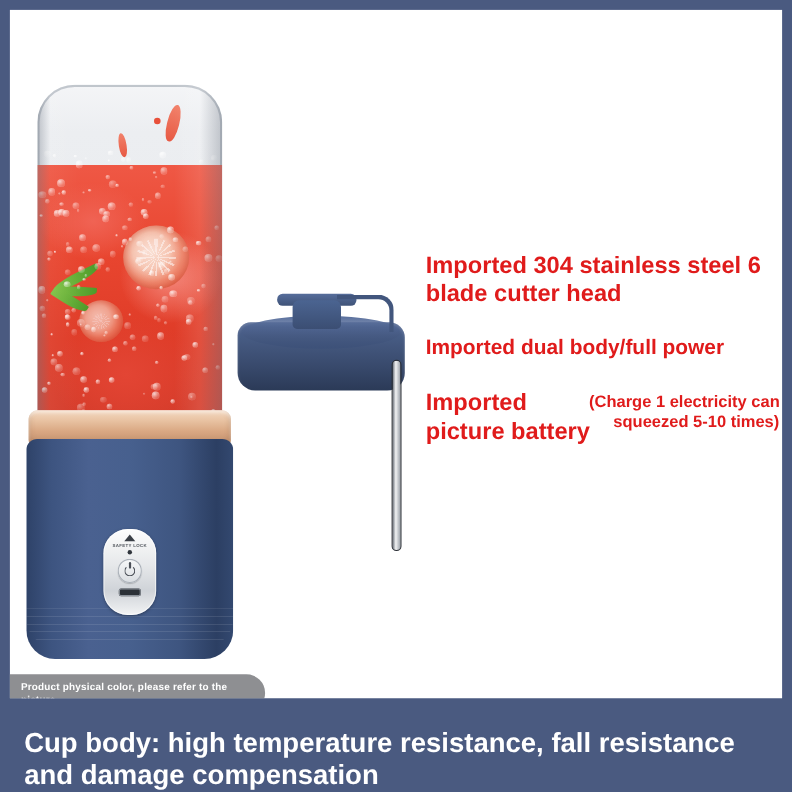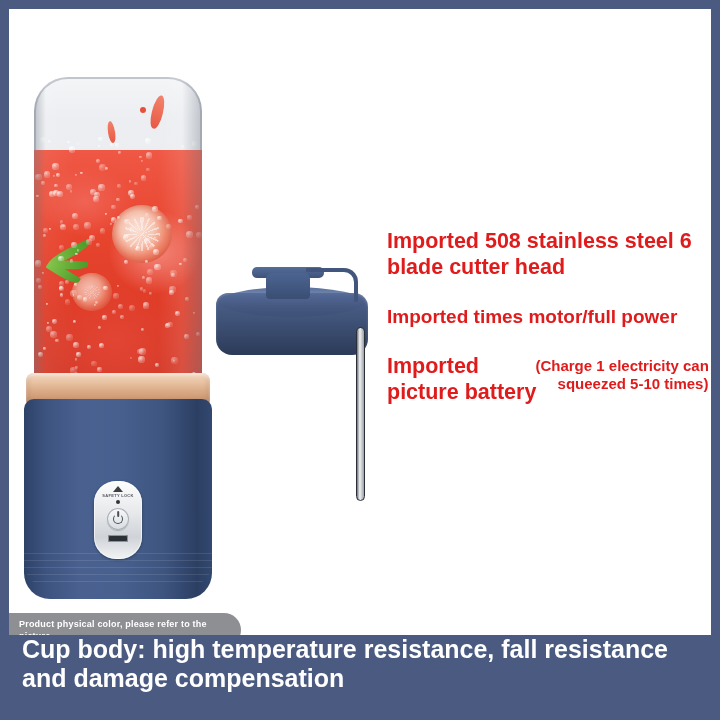--- a/index.html
+++ b/index.html
@@ -255,21 +255,21 @@
   #disclaimer-text{
     color:#ffffff; font-size:9px; font-weight:700;
     line-height:1.35; letter-spacing:.2px;
     font-family:"Liberation Sans", sans-serif;
   }
 
   
   #bottom-banner{
     position:absolute; left:0; right:0; top:635px; height:85px;
     background:#4a5a80;
-    display:flex; align-items:flex-start;
+    display:flex; align-items:flex-end;
   }
   #bottom-banner-text{
     color:#ffffff; font-size:25px; font-weight:700;
     line-height:1.16; padding:0 22px; width:100%;
     font-family:"Liberation Sans", sans-serif;
   }
 </style>
 </head>
 <body>
 
@@ -483,23 +483,23 @@
 
     <div id="product-lid">
       <div class="lid-body"></div>
       <div class="lid-top"></div>
       <div class="lid-flange"></div>
       <div class="lid-spout"></div>
       <div class="lid-handle"></div>
       <div class="lid-strap"></div>
     </div>
 
-    <div class="feature" id="feature-blade">Imported 508 stainless steel 6 blade cutter head</div>
-
-    <div class="feature" id="feature-motor">Imported times motor/full power</div>
+    <div class="feature" id="feature-blade">Imported 304 stainless steel 6 blade cutter head</div>
+
+    <div class="feature" id="feature-motor">Imported dual body/full power</div>
 
     <div class="feature" id="feature-battery">Imported picture battery</div>
 
     <div class="feature" id="feature-charge">(Charge 1 electricity can be squeezed 5-10 times)</div>
 
     <div id="disclaimer">
       <div id="disclaimer-text">Product physical color, please refer to the picture</div>
     </div>
 
   </div>

